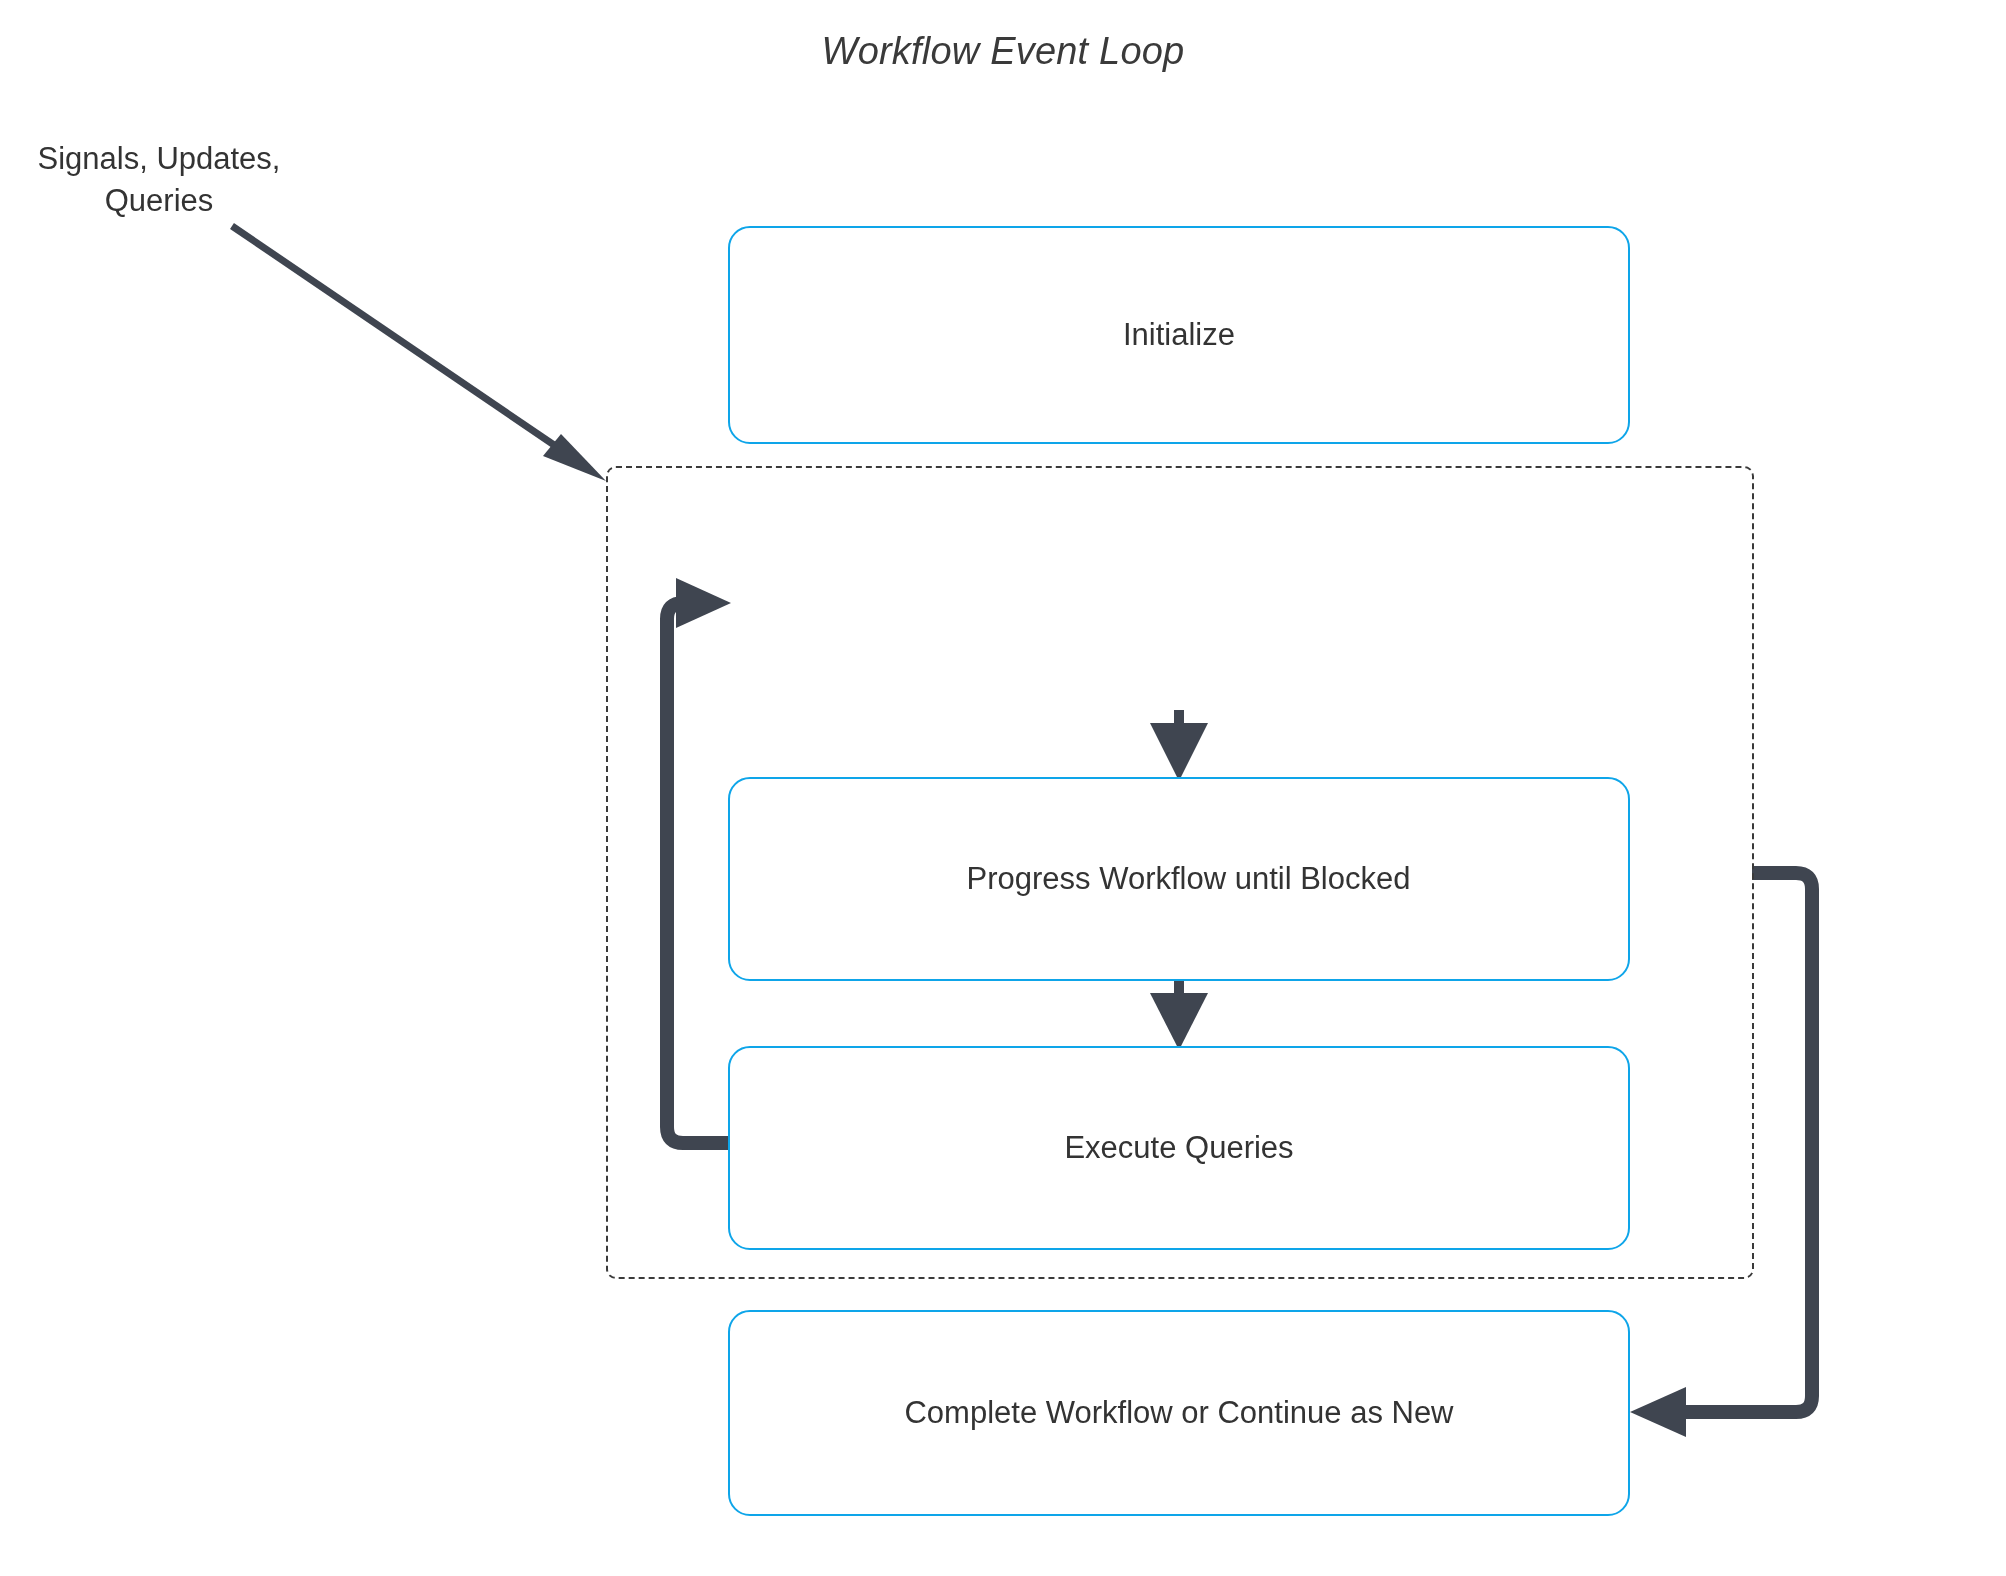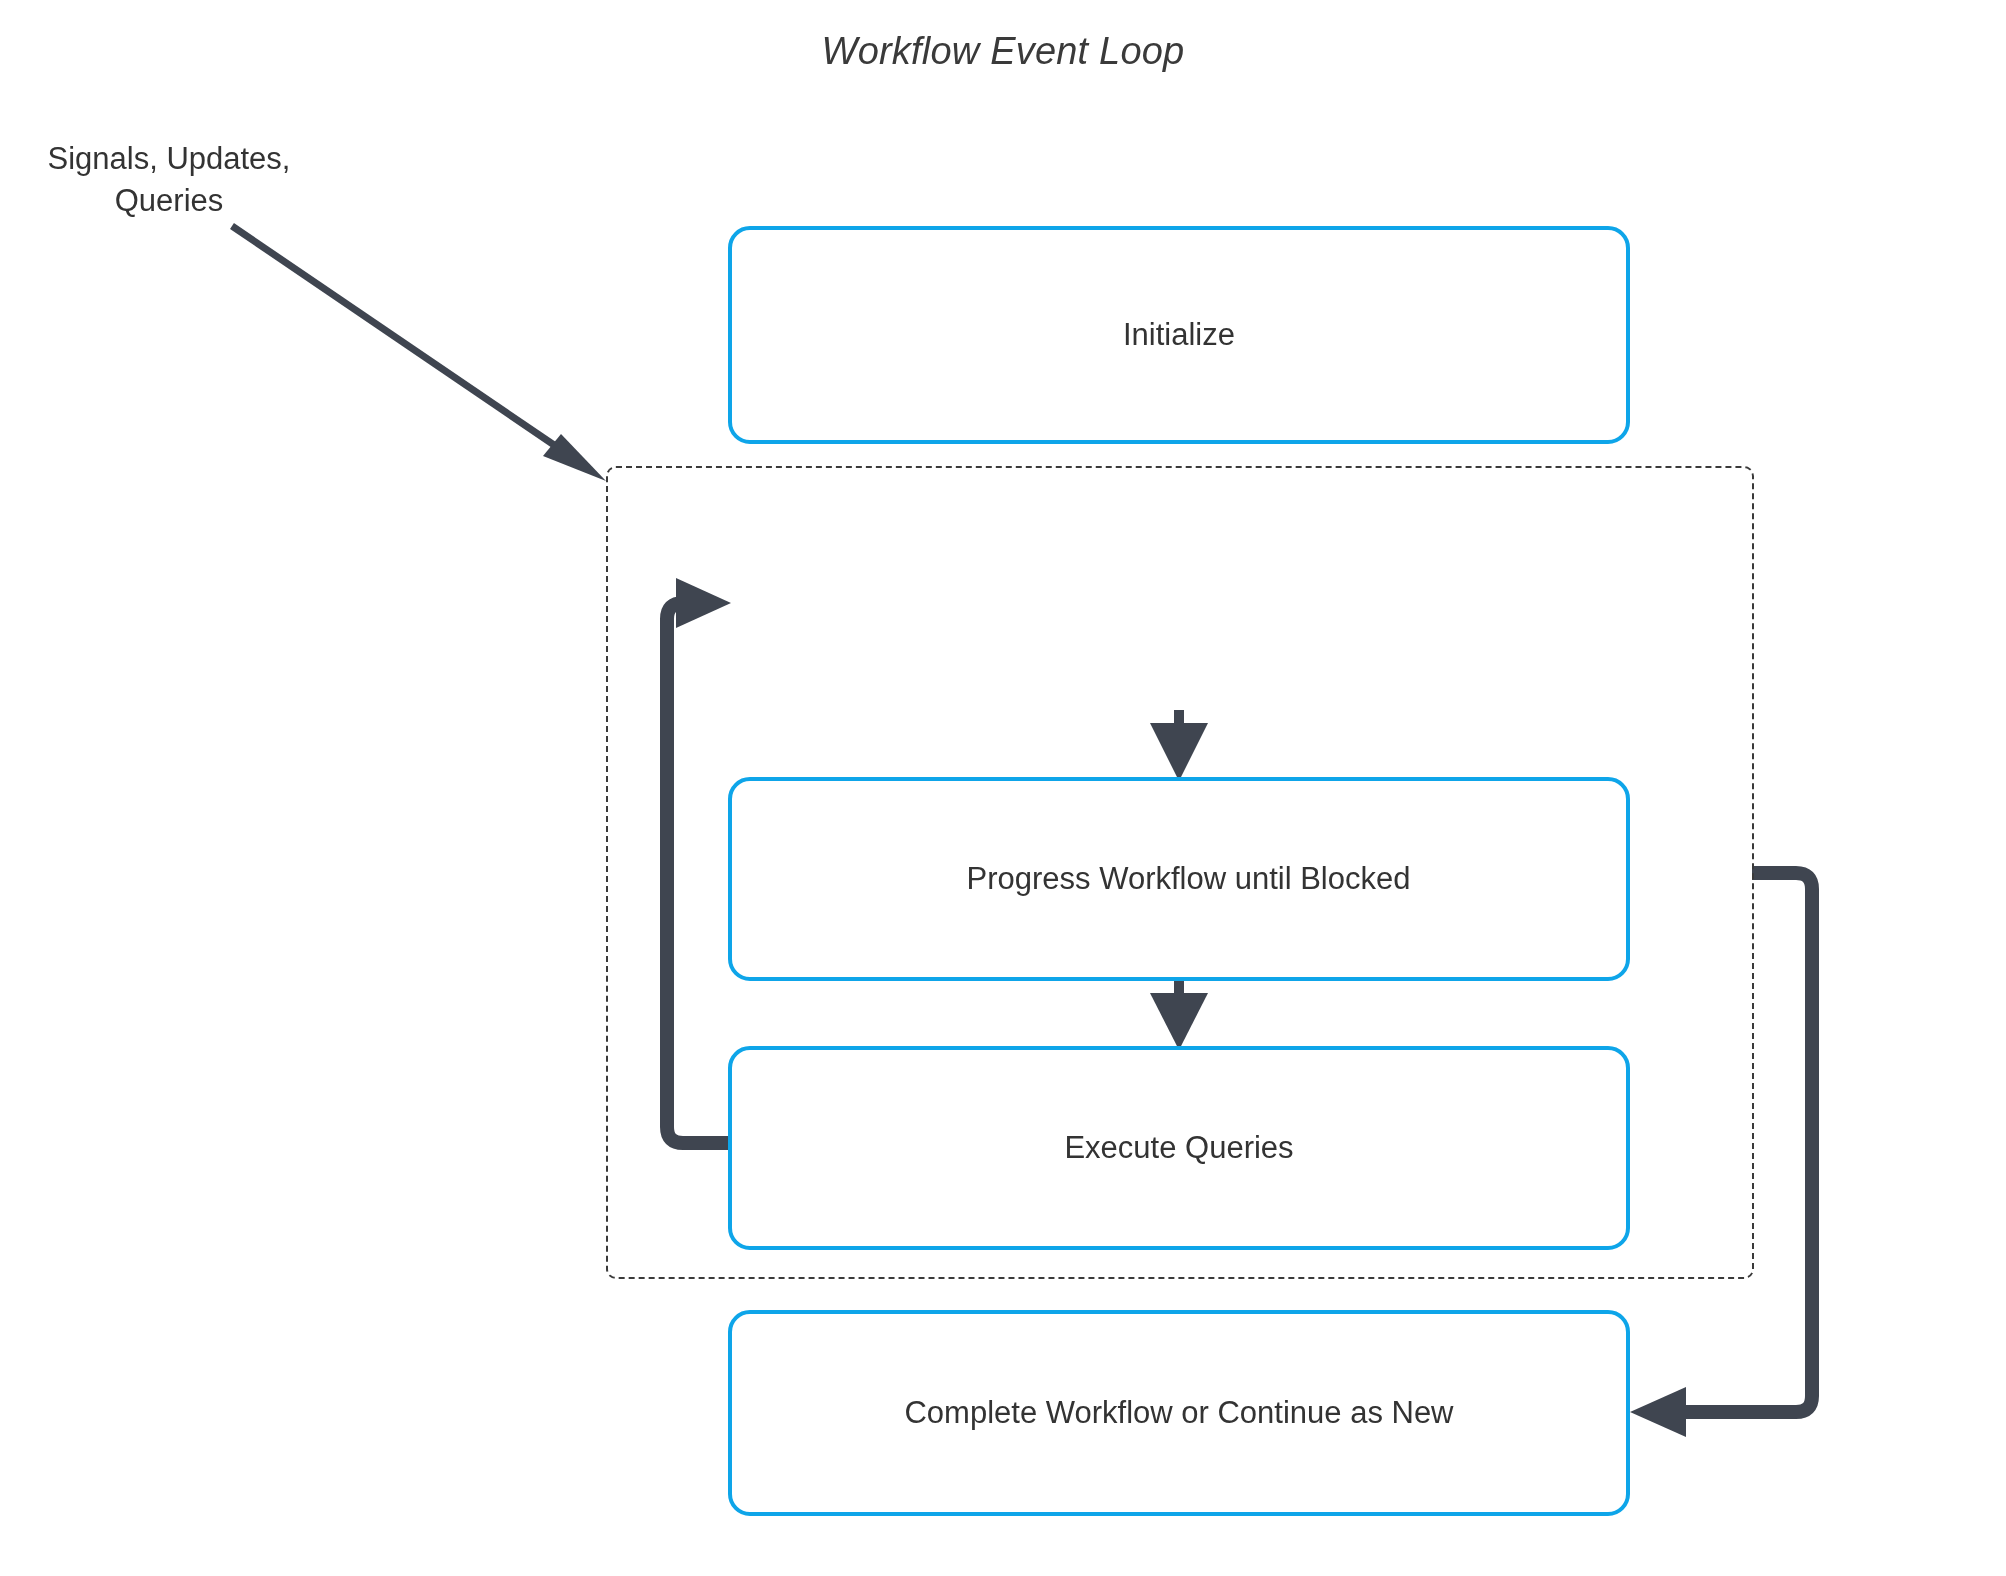--- a/index.html
+++ b/index.html
@@ -36,33 +36,33 @@
     top: 30px;
     width: 2006px;
     text-align: center;
     font-style: italic;
     font-size: 38px;
     color: #3a3a3a;
     letter-spacing: 0.2px;
   }
   .ext-label {
     position: absolute;
-    left: 30px;
+    left: 20px;
     top: 138px;
     width: 278px;
     text-align: center;
     font-size: 31px;
     line-height: 42px;
     color: #333333;
     white-space: pre-line;
   }
   .node-box {
     position: absolute;
     box-sizing: border-box;
-    border: 4px solid #0ea5e9;
+    border: 2px solid #0ea5e9;
     border-radius: 22px;
     background: #ffffff;
     display: flex;
     align-items: center;
     justify-content: center;
   }
   .node-label {
     font-size: 31px;
     color: #333333;
     text-align: center;

